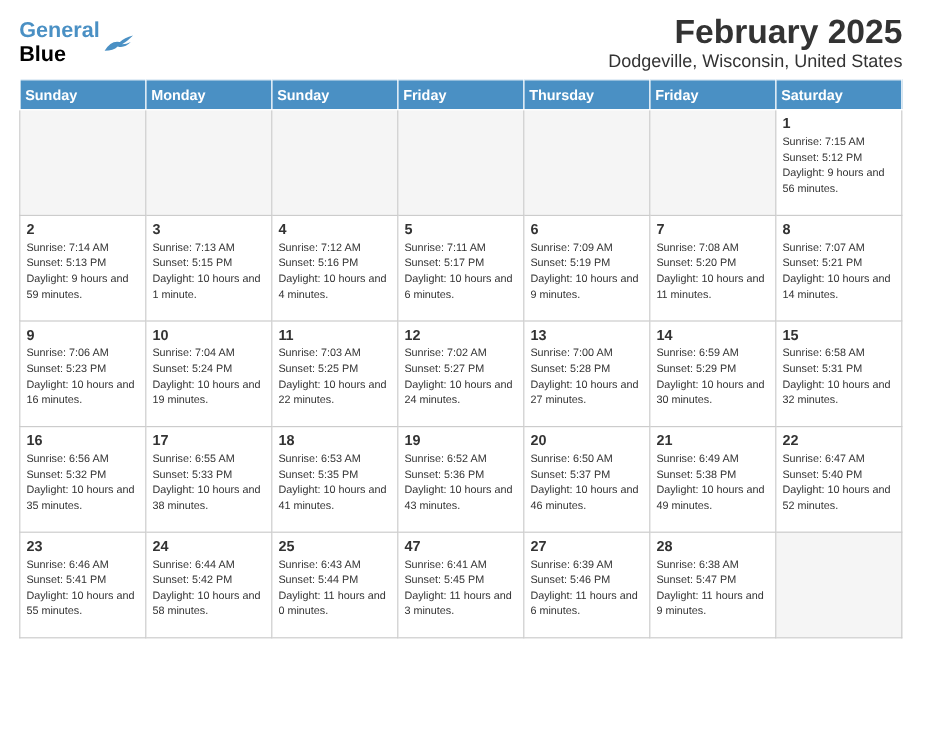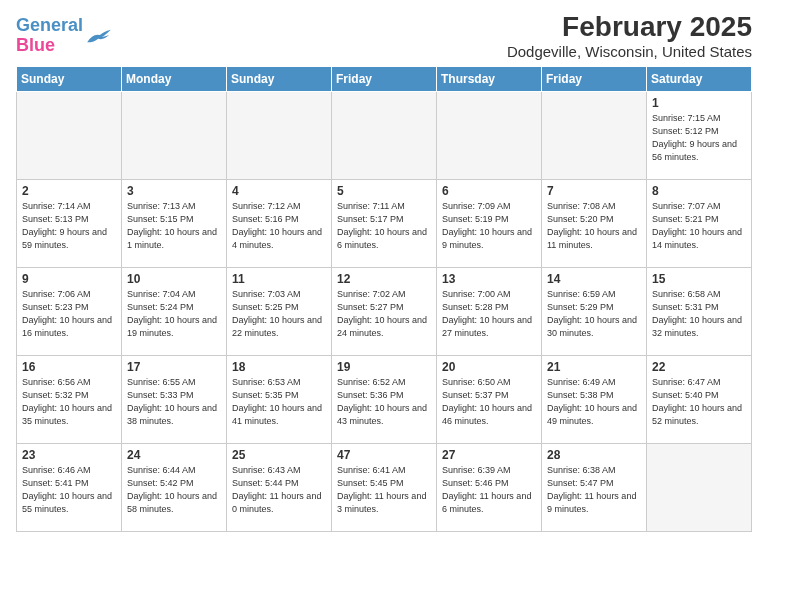--- a/index.html
+++ b/index.html
@@ -94,21 +94,21 @@
 </head>
 <body>
 
 <div class="container">
   <div class="header-row">
     <div class="logo">
       <div>
         <div style="display:flex;align-items:center;">
           <div class="logo-text">
             <span>General</span><br>
-            <span style="color:#ec4899;">Blue</span>
+            <span style="color:#000000;">Blue</span>
           </div>
           <svg class="logo-bird" viewBox="0 0 30 22" xmlns="http://www.w3.org/2000/svg">
             <path d="M2,18 Q8,8 16,10 Q20,6 28,4 Q22,10 18,12 Q22,12 26,10 Q20,16 14,14 Q10,18 2,18Z" fill="#4a90c4"></path>
           </svg>
         </div>
       </div>
     </div>
     <div class="title-block">
       <div class="month-title">February 2025</div>
       <div class="location">Dodgeville, Wisconsin, United States</div>

